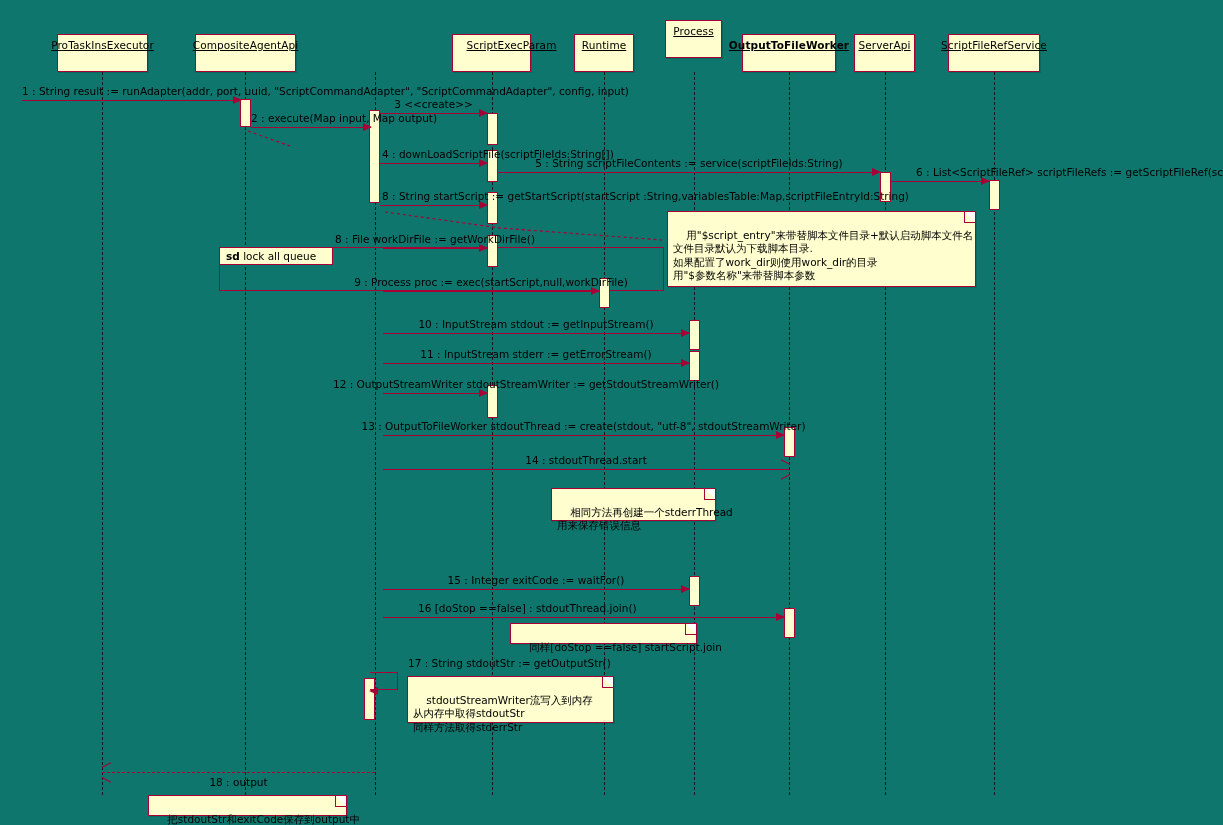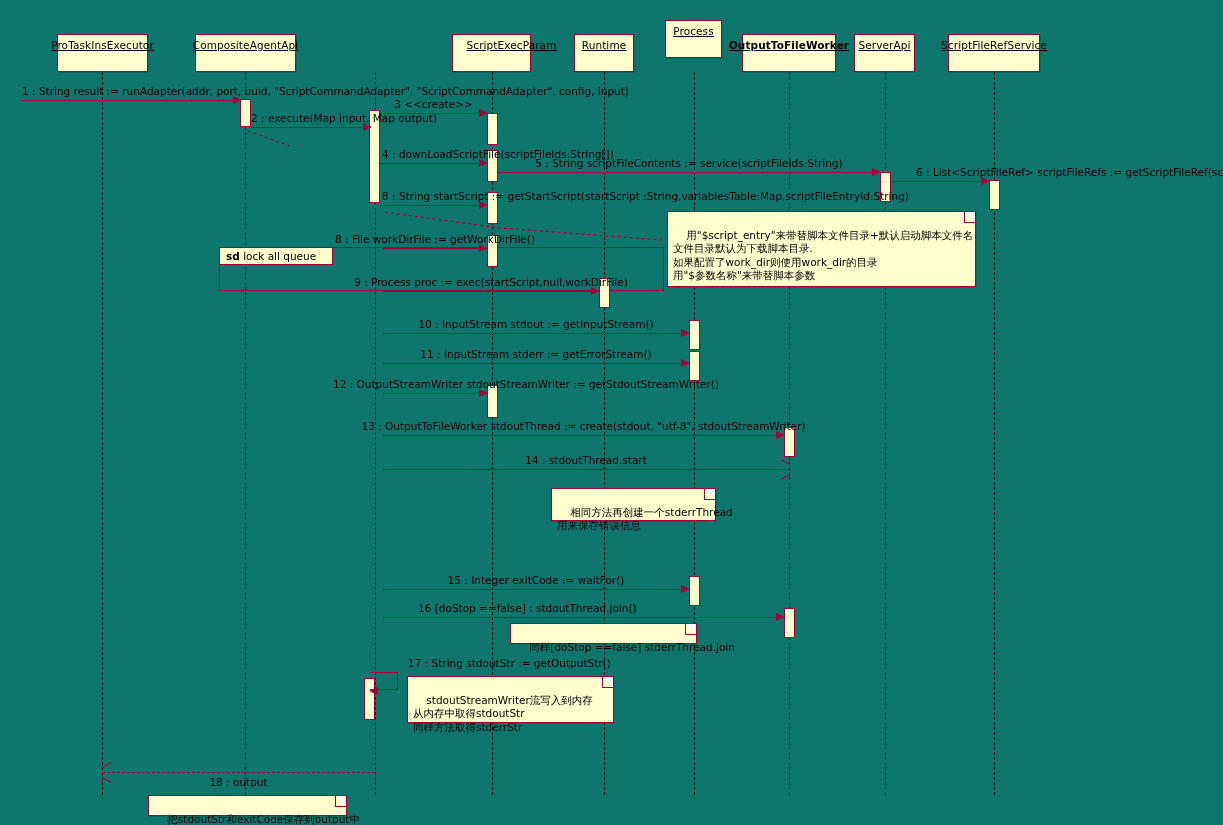--- a/index.html
+++ b/index.html
@@ -355,21 +355,21 @@
     <span class="fold"></span>
   </div>
 
   <div class="note" style="left:523px;top:488px;width:165px;height:33px;margin-left:28px;">
     <span>相同方法再创建一个stderrThread
 用来保存错误信息</span>
     <span class="fold"></span>
   </div>
 
   <div class="note" style="left:510px;top:623px;width:187px;height:21px;">
-    <span>同样[doStop ==false] stderrThread.join</span>
+    <span>同样[doStop ==false] startScript.join</span>
     <span class="fold"></span>
   </div>
 
   <div class="note" style="left:148px;top:795px;width:199px;height:21px;">
     <span>把stdoutStr和exitCode保存到output中</span>
     <span class="fold"></span>
   </div>
 
   <div class="note" style="left:407px;top:676px;width:207px;height:47px;">
     <span>stdoutStreamWriter流写入到内存

